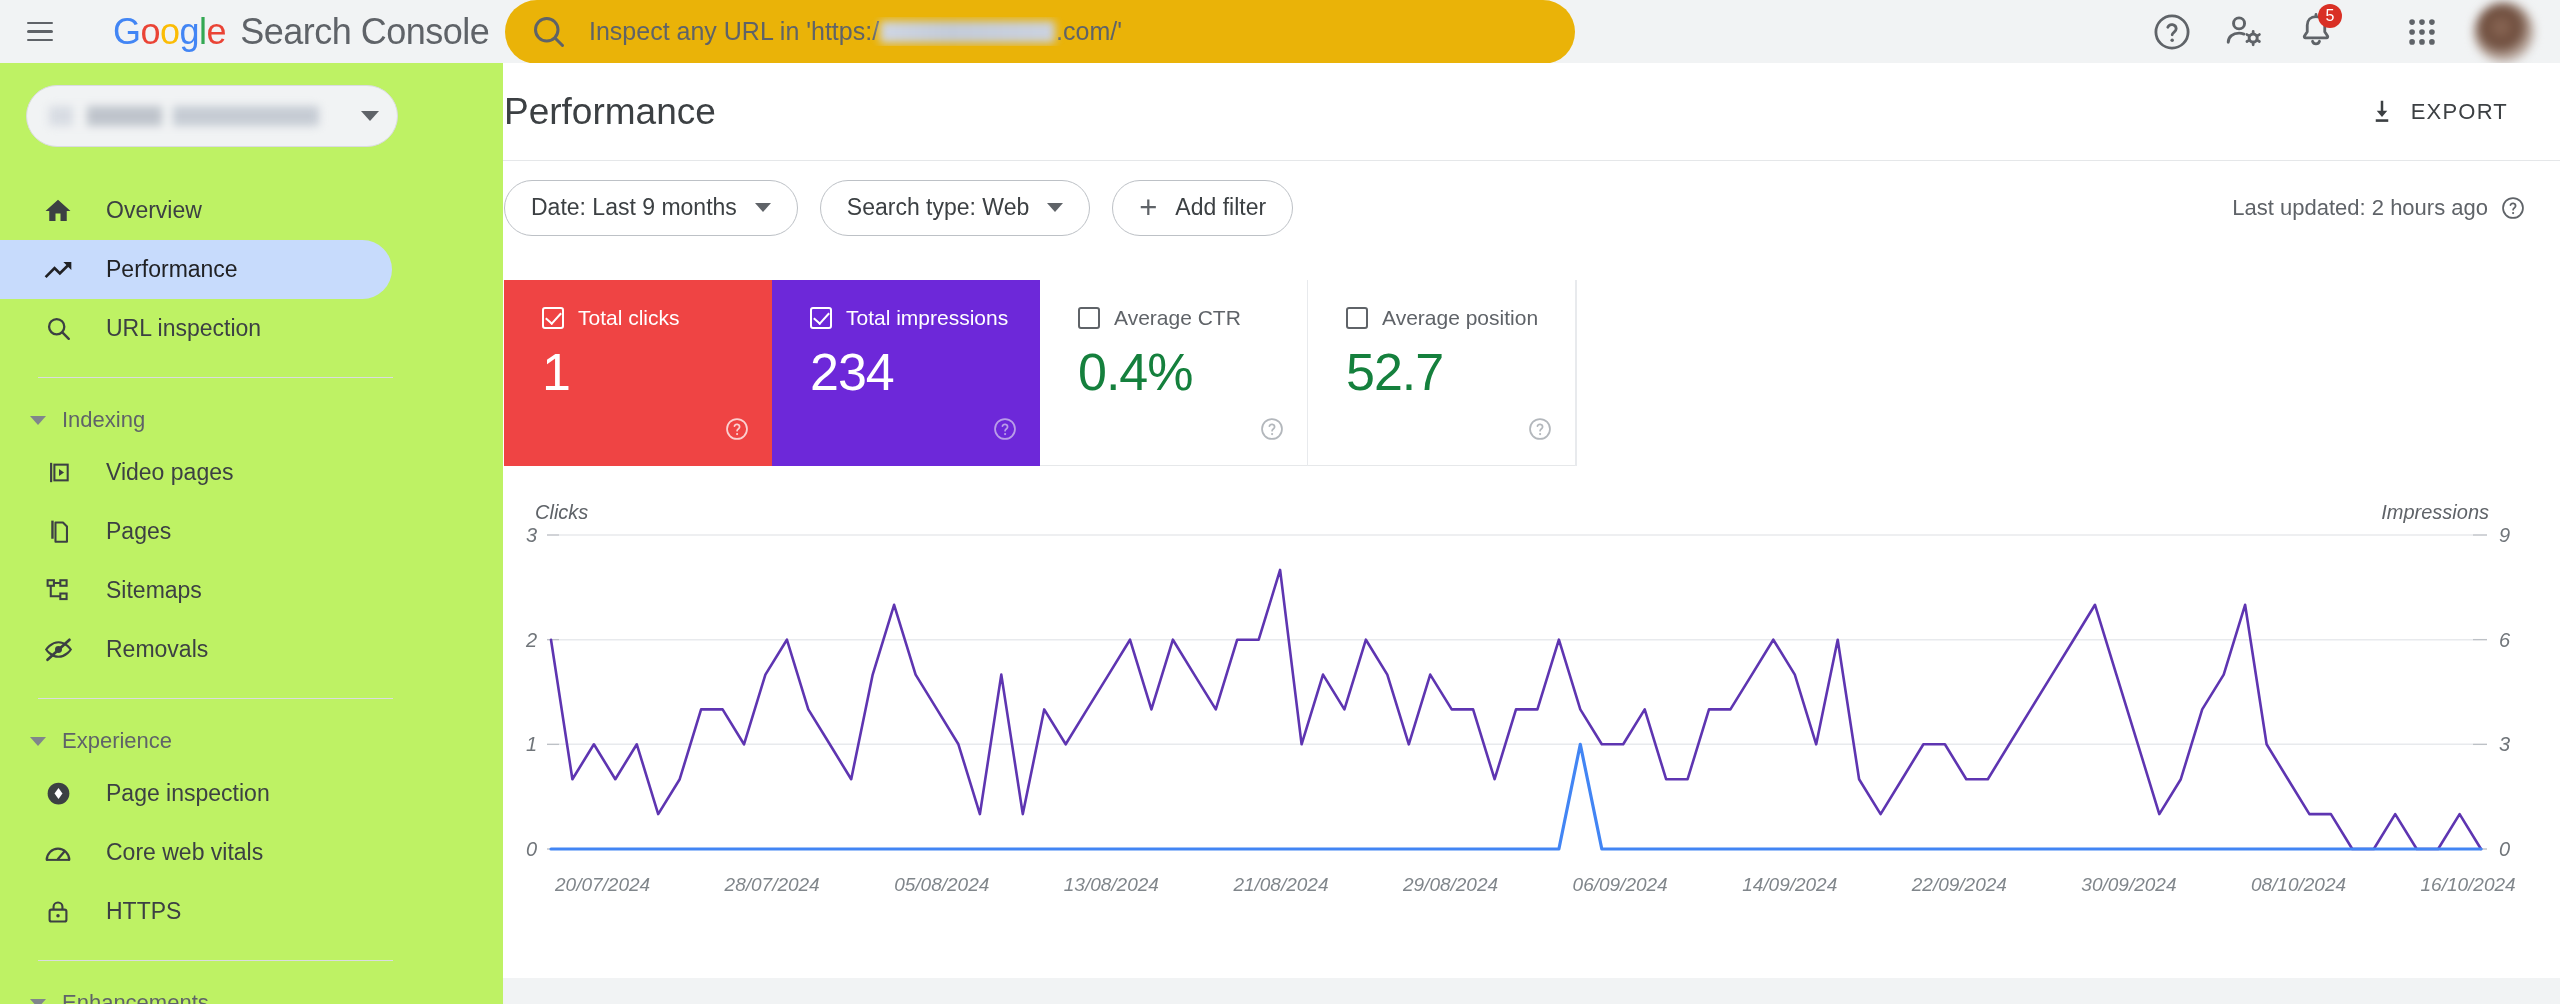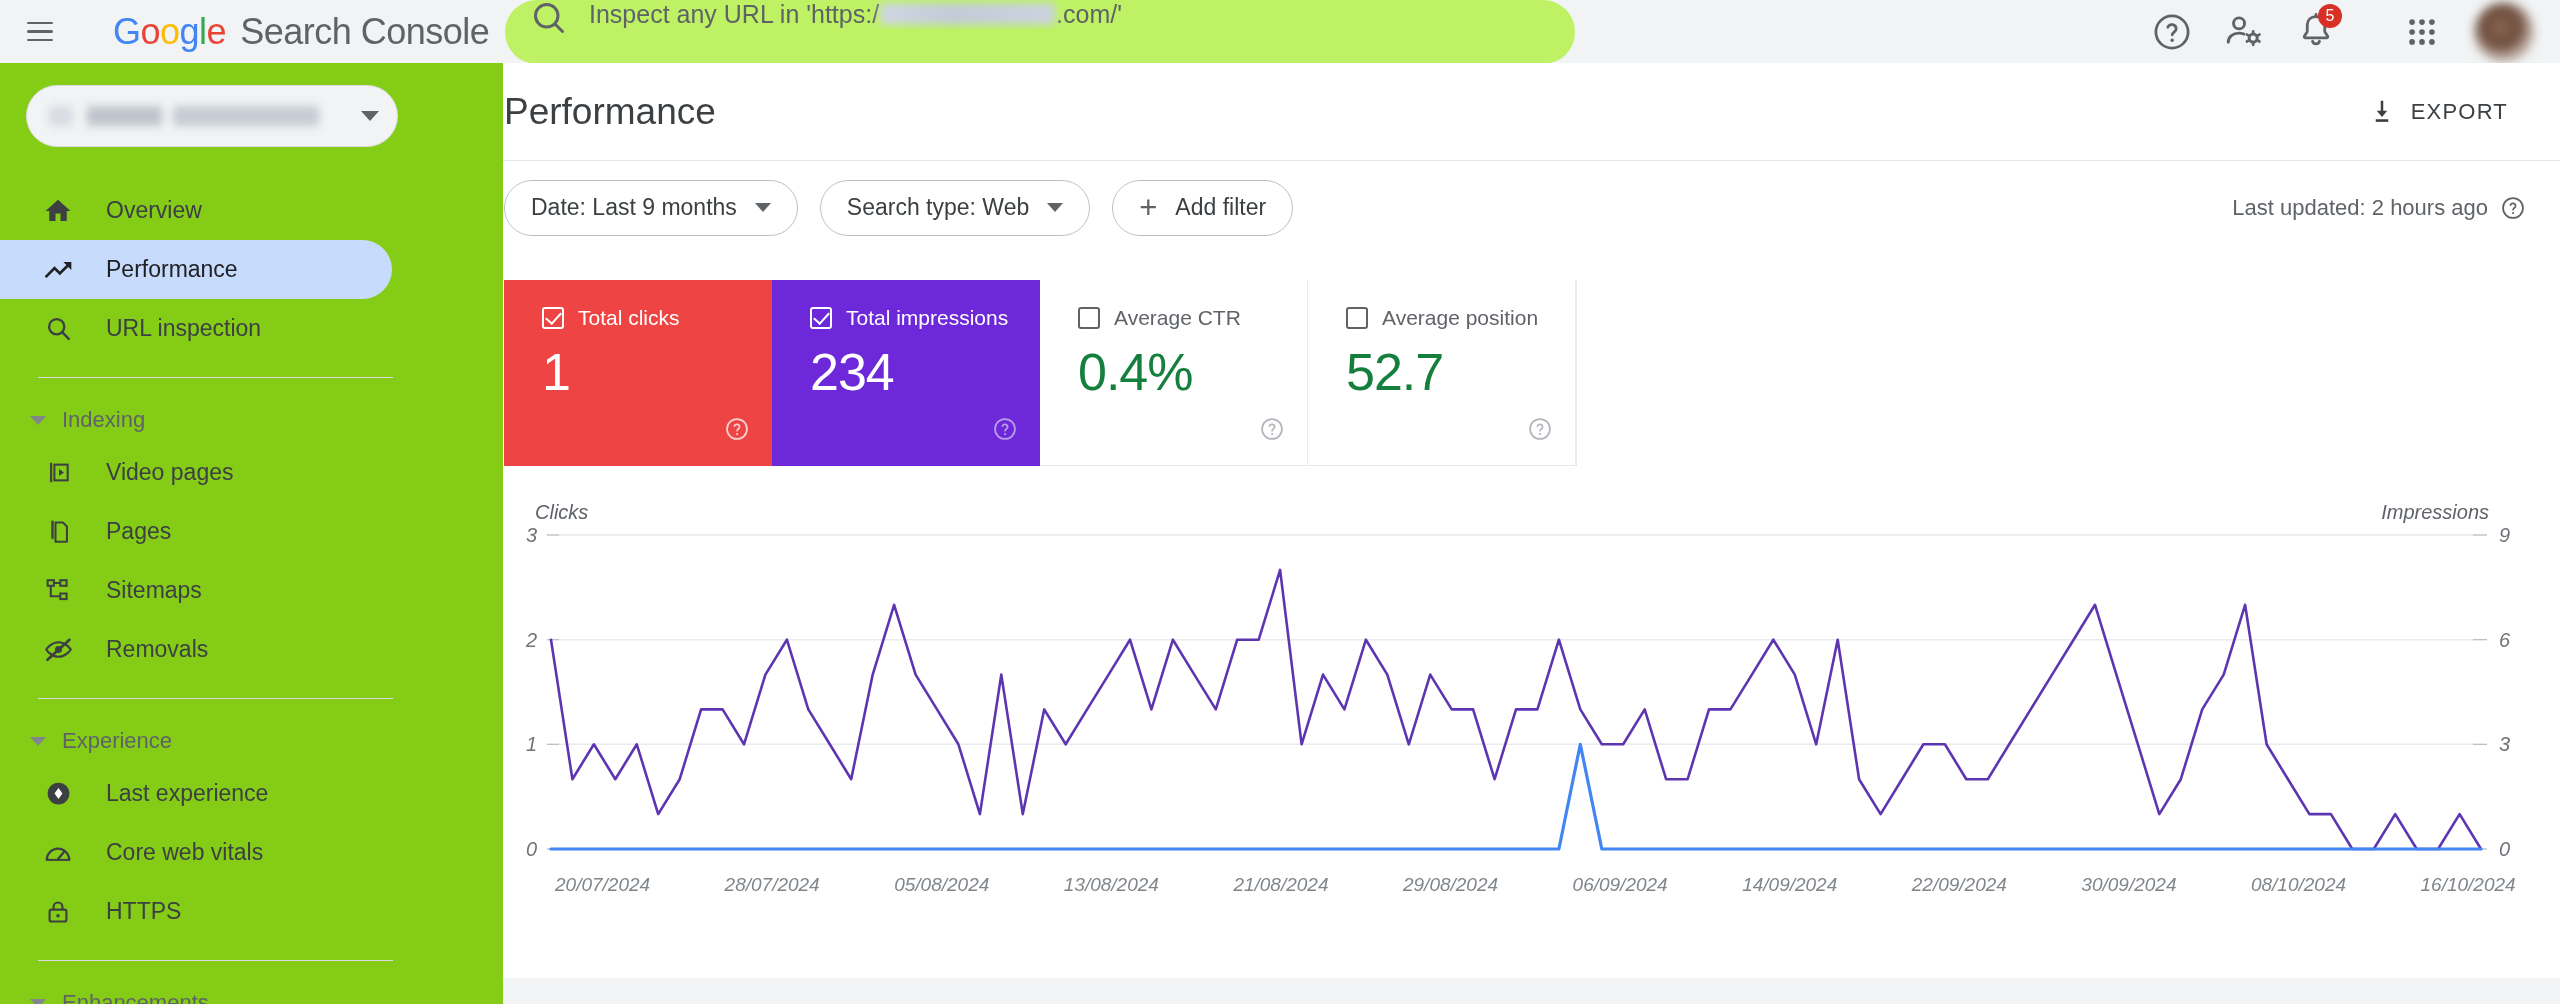--- a/index.html
+++ b/index.html
@@ -37,23 +37,23 @@
   .brand .g5 { color:#34A853; } .brand .g6 { color:#EA4335; }
   .brand .sc { color:#5f6368; margin-left: 14px; }
 
   .searchwrap {
     position: absolute; left: 505px; top: 0px;
     width: 1070px; height: 63px;
     display: flex; align-items: center;
   }
   .searchbox {
     width: 1070px; height: 64px;
-    background: #bef264;
+    background: #eab308;
     border-radius: 34px;
-    display: flex; align-items: flex-start;
+    display: flex; align-items: center;
     padding: 0 26px;
     cursor: text;
   }
   .search-ico { width: 36px; height: 36px; flex: none; margin-right: 22px; }
   .search-ph {
     font-size: 25px; color: #5f6368;
     white-space: nowrap; overflow: hidden;
     display: flex; align-items: center;
   }
   .redact {
@@ -85,21 +85,21 @@
     width: 60px; height: 60px; border-radius: 50%;
     margin-left: 16px; cursor: pointer;
     background: radial-gradient(circle at 45% 42%, #8d6a58 0%, #6b4a3a 38%, #b9a79c 62%, #cfcfd6 100%);
     filter: blur(5px);
   }
 
   
   .sidebar {
     position: absolute; top: 63px; left: 0;
     width: 544px; height: 941px;
-    background: #84cc16;
+    background: #bef264;
     padding-top: 22px;
     overflow: hidden;
   }
   .property-picker {
     margin: 0 26px 0 26px;
     width: 372px; height: 62px;
     border: 1px solid #dadce0; border-radius: 31px;
     background: #f1f3f4;
     display:flex; align-items:center; justify-content: space-between;
     padding: 0 18px 0 22px; cursor: pointer;
@@ -411,21 +411,21 @@
       <span>Experience</span>
     </div>
 
     <div class="nav-item">
       <span class="ico">
         <svg width="29" height="29" viewBox="0 0 24 24">
           <circle cx="12" cy="12" r="9" fill="#3c4043"></circle>
           <path d="M12 7.4l3.3 4.6L12 16.6 8.7 12z" fill="#fff"></path>
         </svg>
       </span>
-      <span>Last experience</span>
+      <span>Page inspection</span>
     </div>
 
     <div class="nav-item">
       <span class="ico">
         <svg width="30" height="30" viewBox="0 0 24 24">
           <path d="M3 17.5a9 9 0 0 1 18 0" fill="none" stroke="#3c4043" stroke-width="1.8" stroke-linecap="round"></path>
           <path d="M3 17.5h18" stroke="#3c4043" stroke-width="1.6"></path>
           <path d="M12 16.8l4.8-5.6" stroke="#3c4043" stroke-width="1.9" stroke-linecap="round"></path>
         </svg>
       </span>

